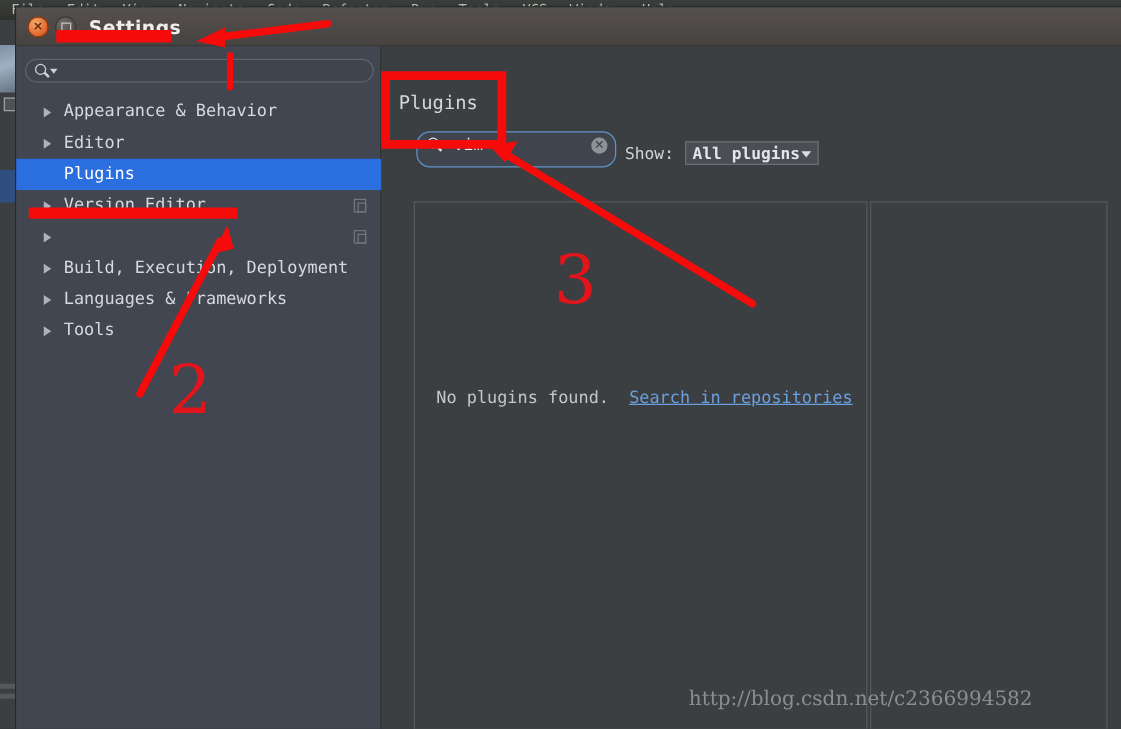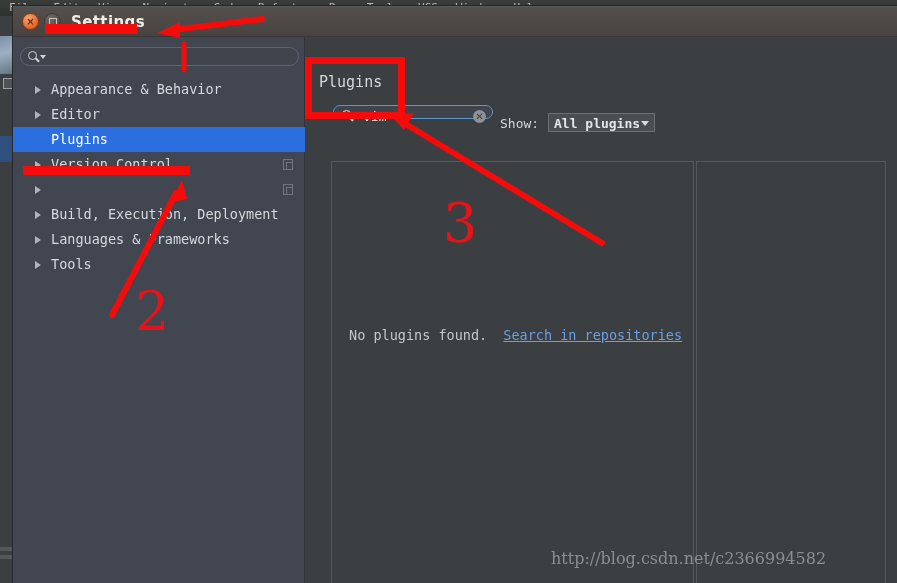--- a/index.html
+++ b/index.html
@@ -129,21 +129,21 @@
   
   .rightpanel {
     position: absolute; left: 293px; top: 0; width: 591px; height: 547px;
     background: #3c3f41;
   }
   .panel-head-title {
     position: absolute; left: 13px; top: 36px;
     color: #d4d7db; font-size: 15px;
   }
   .plug-search {
-    position: absolute; left: 27px; top: 68px; width: 160px; height: 14px;
+    position: absolute; left: 27px; top: 68px; width: 160px; height: 29px;
     background: #3f444d; border: 1px solid #5f94c9; border-radius: 11px;
   }
   .plug-search .mag {
     position: absolute; left: 8px; top: 4px; width: 9px; height: 9px;
     border: 1.6px solid #e2e5e9; border-radius: 50%;
   }
   .plug-search .mag:after {
     content: ""; position: absolute; left: 6px; top: 7px;
     width: 5px; height: 1.6px; background: #e2e5e9; transform: rotate(45deg);
   }
@@ -193,21 +193,21 @@
     position: absolute; right: 5px; top: 8px; width: 0; height: 0;
     border-left: 4px solid transparent; border-right: 4px solid transparent;
     border-top: 5px solid #c6cace;
   }
 
   .pluglist {
     position: absolute; left: 25px; top: 124px; width: 363px; height: 423px;
     background: #3c3f41; border: 1px solid #55595d;
   }
   .empty-msg {
-    position: absolute; left: 17px; top: 165px;
+    position: absolute; left: 17px; top: 148px;
     color: #c3c7cb; font-size: 13.5px; white-space: nowrap;
   }
   .empty-msg a {
     color: #6a9fe0; text-decoration: underline; margin-left: 8px;
   }
 
   .detailpane {
     position: absolute; left: 390px; top: 124px; width: 190px; height: 423px;
     background: #3c3f41; border: 1px solid #55595d;
   }
@@ -274,21 +274,21 @@
           </div>
           <div class="tree-row">
             <span class="arrow"></span>
             <span class="tlabel">Editor</span>
           </div>
           <div class="tree-row selected">
             <span class="tlabel">Plugins</span>
           </div>
           <div class="tree-row">
             <span class="arrow"></span>
-            <span class="tlabel">Version Control</span>
+            <span class="tlabel">Version Editor</span>
             <span class="copy-ico"></span>
           </div>
           <div class="tree-row">
             <span class="arrow"></span>
             <span class="copy-ico"></span>
           </div>
           <div class="tree-row">
             <span class="arrow"></span>
             <span class="tlabel">Build, Execution, Deployment</span>
           </div>

